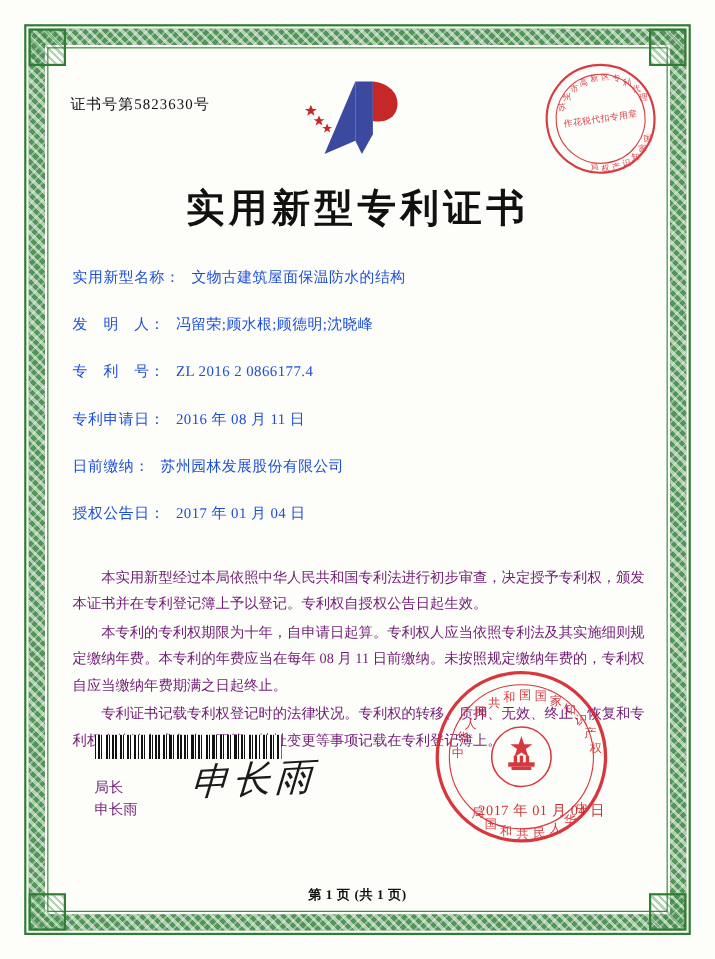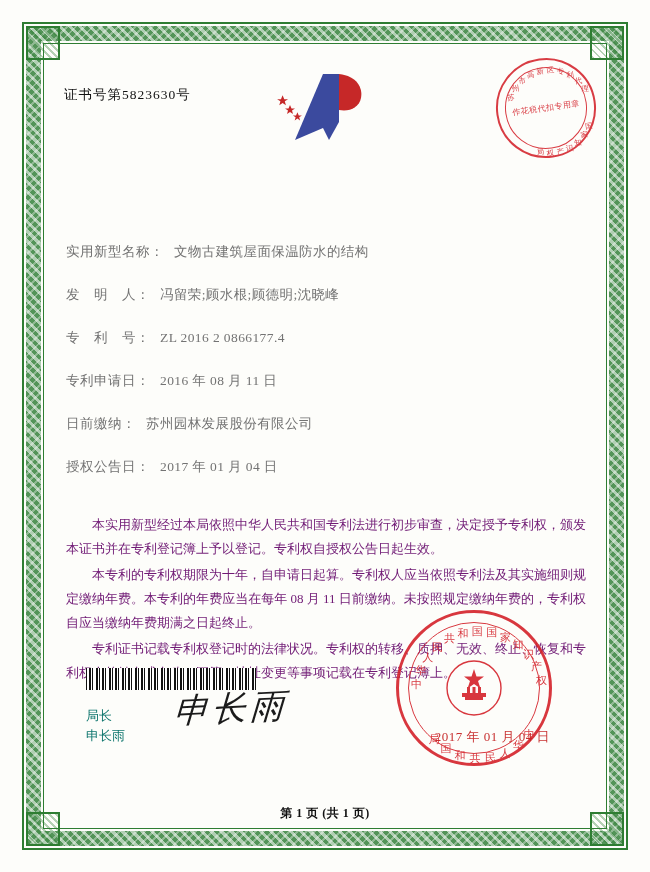--- a/index.html
+++ b/index.html
@@ -158,21 +158,21 @@
     position: absolute;
     left: 10px;
     right: 6px;
     top: 185px;
   }
   .field-row {
     display: flex;
     align-items: baseline;
     margin-bottom: 25px;
     font-size: 13.5px;
-    color: #737373;
+    color: #1d4ed8;
   }
   .field-label {
     white-space: nowrap;
     letter-spacing: 0.5px;
   }
   .field-value {
     margin-left: 10px;
     letter-spacing: 0.4px;
   }
 
@@ -205,21 +205,21 @@
         #111 6px 7px, #fff 7px 10px,
         #111 10px 12px, #fff 12px 13px);
   }
 
   .signature-block {
     position: absolute;
     left: 30px;
     top: 648px;
     font-size: 13px;
     line-height: 1.5;
-    color: #0f766e;
+    color: #701a75;
   }
   .sign-hand {
     position: absolute;
     left: 118px;
     top: 628px;
     font-size: 34px;
     font-family: "DejaVu Serif", serif;
     font-style: italic;
     color: #1b1b1b;
     letter-spacing: 4px;
@@ -328,20 +328,21 @@
         <span style="transform:rotate(132deg) translate(0,-41px) rotate(-132deg)">家</span>
         <span style="transform:rotate(146deg) translate(0,-41px) rotate(-146deg)">知</span>
         <span style="transform:rotate(160deg) translate(0,-41px) rotate(-160deg)">识</span>
         <span style="transform:rotate(174deg) translate(0,-41px) rotate(-174deg)">产</span>
         <span style="transform:rotate(188deg) translate(0,-41px) rotate(-188deg)">权</span>
         <span style="transform:rotate(202deg) translate(0,-41px) rotate(-202deg)">局</span>
       </div>
       <div class="mid-line">作花税代扣专用章</div>
     </div>
 
+    <div class="main-title">实用新型专利证书</div>
 
     <div class="fields">
       <div class="field-row">
         <span class="field-label">实用新型名称：</span>
         <span class="field-value">文物古建筑屋面保温防水的结构</span>
       </div>
       <div class="field-row">
         <span class="field-label">发　明　人：</span>
         <span class="field-value">冯留荣;顾水根;顾德明;沈晓峰</span>
       </div>

